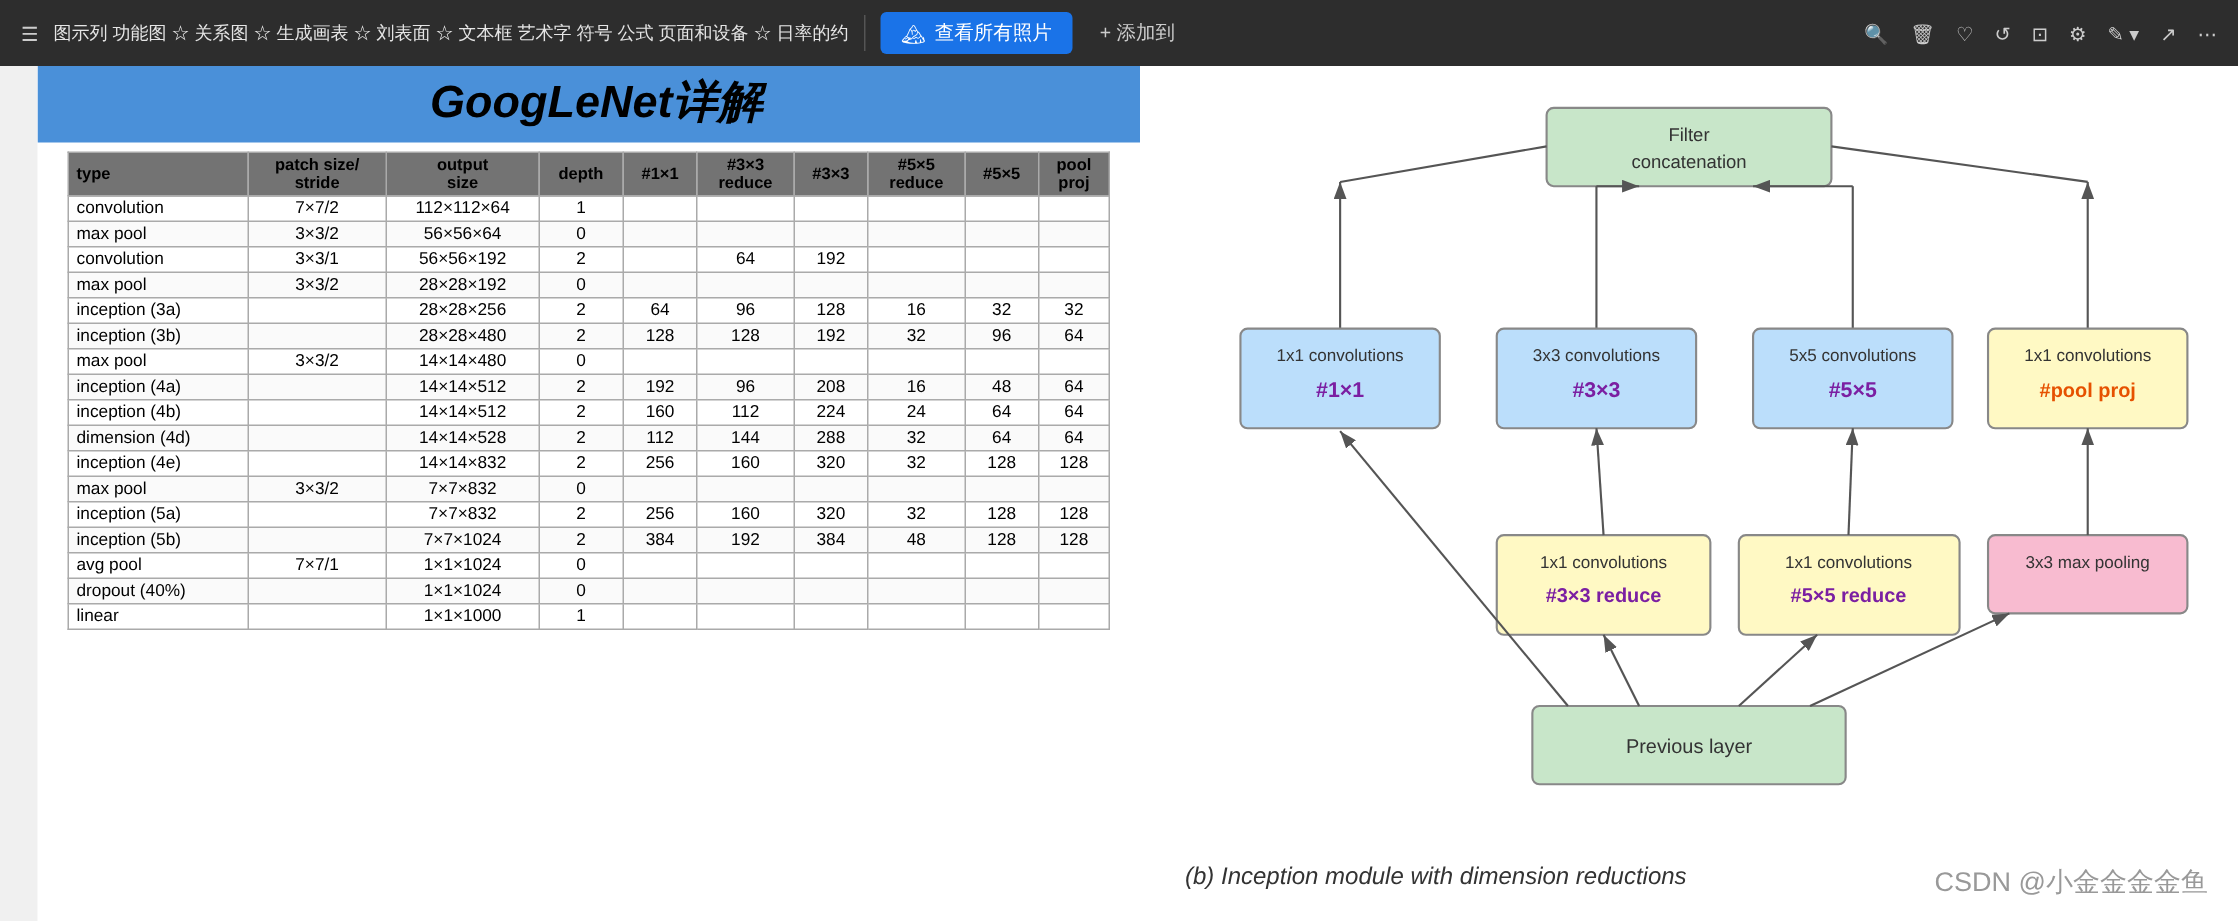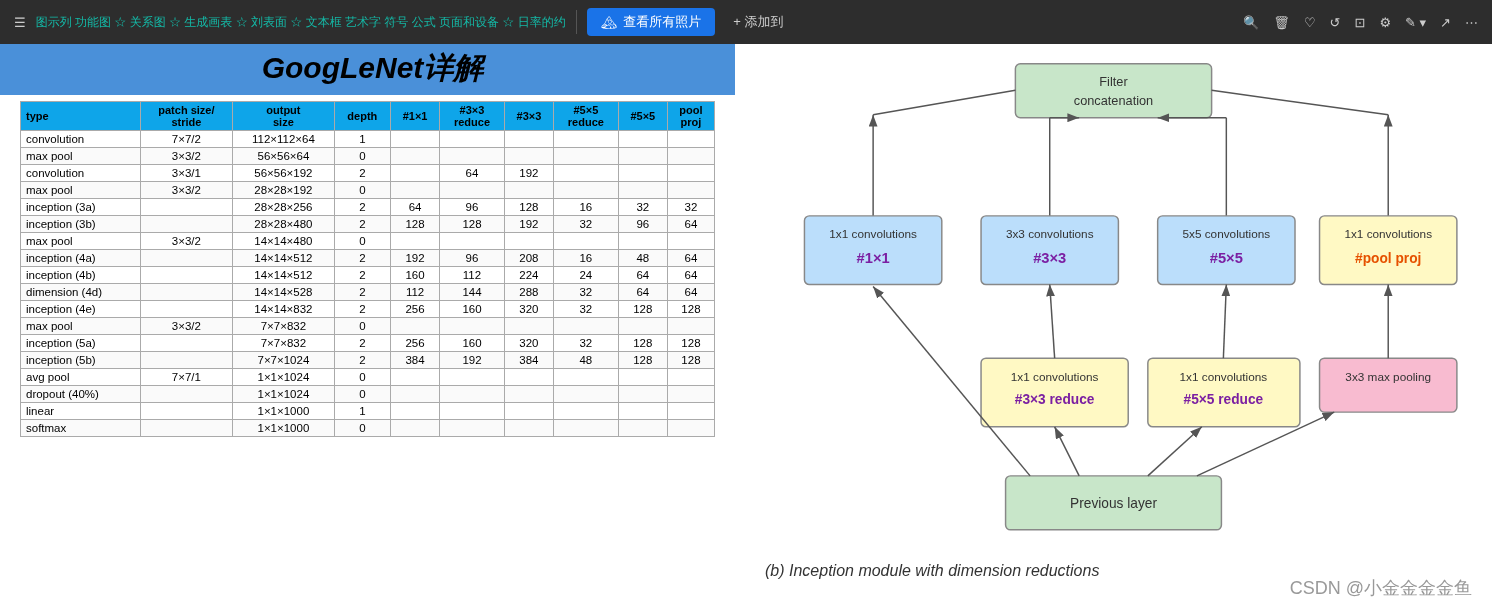--- a/index.html
+++ b/index.html
@@ -78,20 +78,21 @@
       overflow: hidden;
     }
 
     
     .left-panel {
       width: 735px;
       background: white;
       overflow: hidden;
       flex-shrink: 0;
       padding: 20px 20px 10px 20px;
+      margin-left: 25px;
     }
 
     .article-title {
       font-size: 32px;
       font-weight: 900;
       text-align: center;
       margin-bottom: 14px;
       color: #000;
       font-style: italic;
     }
@@ -101,21 +102,21 @@
       width: 100%;
       border-collapse: collapse;
       font-size: 11.5px;
     }
     .googlenet-table th, .googlenet-table td {
       border: 1px solid #aaa;
       padding: 2px 5px;
       text-align: center;
     }
     .googlenet-table th {
-      background: #0ea5e9;
+      background: #737373;
       font-weight: bold;
       font-size: 11px;
     }
     .googlenet-table td:first-child {
       text-align: left;
     }
     .googlenet-table tr:nth-child(even) td { background: #fafafa; }
     .table-header-row th { vertical-align: middle; }
     .col-type { text-align: left !important; }
 
@@ -129,21 +130,21 @@
     }
 
     .diagram-container {
       width: 100%;
       height: 100%;
       position: relative;
     }
 
     .diagram-caption {
       position: absolute;
-      bottom: 24px;
+      bottom: 10px;
       left: 20px;
       font-size: 16px;
       color: #333;
       font-style: italic;
     }
 
     .csdn-watermark {
       position: absolute;
       bottom: 4px;
       right: 10px;
@@ -175,21 +176,21 @@
       font-weight: 900;
       margin-bottom: 0;
     }
   </style>
 </head>
 <body>
 
 <div class="toolbar">
   <div class="toolbar-left">
     <button class="toolbar-icon-btn">☰</button>
-    <span style="color:#14b8a6;font-size:12px;">图示列 功能图 ☆ 关系图 ☆ 生成画表 ☆ 刘表面 ☆ 文本框 艺术字 符号 公式 页面和设备 ☆ 日率的约</span>
+    <span style="color:#e5e5e5;font-size:12px;">图示列 功能图 ☆ 关系图 ☆ 生成画表 ☆ 刘表面 ☆ 文本框 艺术字 符号 公式 页面和设备 ☆ 日率的约</span>
   </div>
   <div class="toolbar-sep"></div>
   <button class="toolbar-photo-btn">
     <span>🏔</span>
     <span>查看所有照片</span>
   </button>
   <button class="toolbar-add-btn">
     <span>+ 添加到</span>
   </button>
   <div class="toolbar-right">
@@ -425,32 +426,20 @@
             <td></td>
             <td>1×1×1000</td>
             <td>1</td>
             <td></td>
             <td></td>
             <td></td>
             <td></td>
             <td></td>
             <td></td>
           </tr>
-          <tr>
-            <td>softmax</td>
-            <td></td>
-            <td>1×1×1000</td>
-            <td>0</td>
-            <td></td>
-            <td></td>
-            <td></td>
-            <td></td>
-            <td></td>
-            <td></td>
-          </tr>
         </tbody>
     </table>
   </div>
 
   <div class="right-panel">
     <div class="diagram-container">
       <svg class="diagram-svg" viewBox="0 0 750 530" xmlns="http://www.w3.org/2000/svg">
 
         <rect x="275" y="10" width="200" height="55" rx="5" fill="#c8e6c9" stroke="#888" stroke-width="1.5"></rect>
         <text x="375" y="33" text-anchor="middle" font-size="13" fill="#333">Filter</text>

